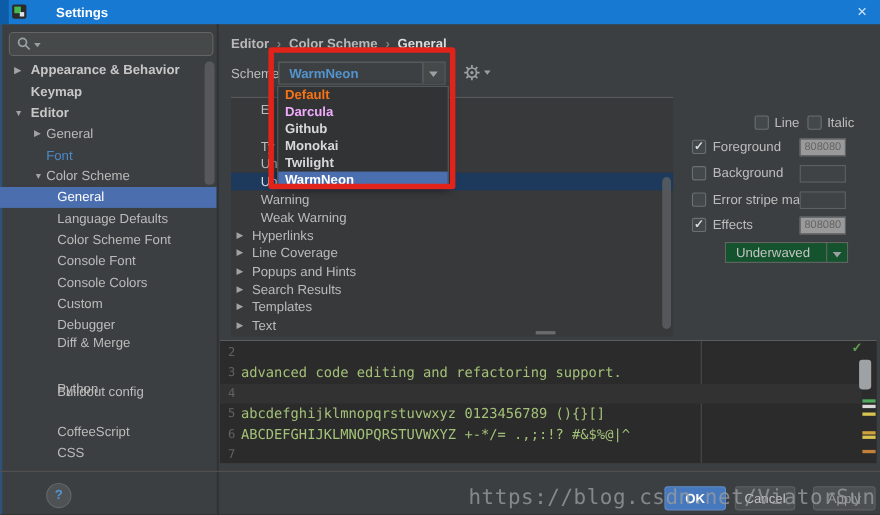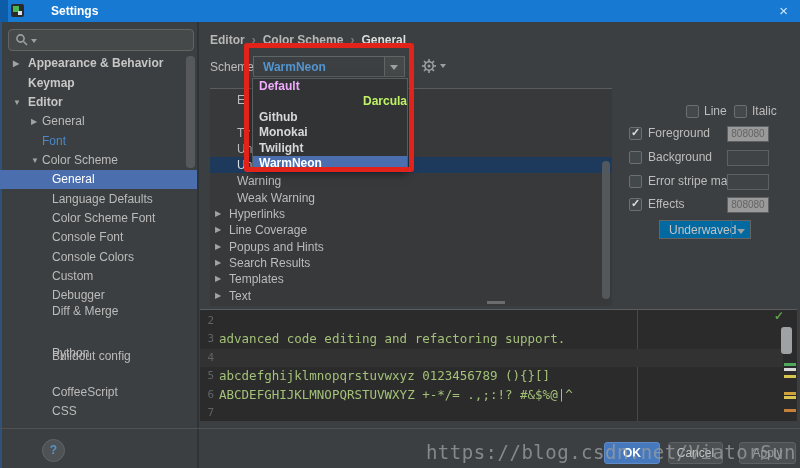--- a/index.html
+++ b/index.html
@@ -52,34 +52,34 @@
   .opt-row .tri{position:absolute;left:5px;top:0;font-size:8px;color:#a2a2a2;}
   .opt-row.child .txt{padding-left:27px;}
   .opt-row.group .txt{padding-left:19px;margin-top:16px;}
   .opt-row.sel{background:#1d3a5c;color:#d5dde5;}
   .opt-scroll{position:absolute;right:2px;top:72px;width:8px;height:138px;background:#5a5e60;border-radius:4px;opacity:.85;}
   .opt-hscroll{position:absolute;left:277px;bottom:2px;width:18px;height:3px;background:#6c6c6c;}
   
   .popup{position:absolute;left:252px;top:78px;width:156px;height:93px;background:#313335;
          border:1px solid #595d5f;box-sizing:border-box;z-index:5;box-shadow:0 3px 8px rgba(0,0,0,.5);}
   .popup-item{height:15.4px;line-height:15.4px;padding-left:6px;font-weight:700;color:#d8d8d8;cursor:pointer;white-space:nowrap;}
-  .popup-item.first{color:#f0abfc;}
-  .popup-item.accent{color:#bef264;text-align:right;}
+  .popup-item.first{color:#f97316;}
+  .popup-item.accent{color:#f0abfc;}
   .popup-item.sel{background:#4b6eaf;color:#ffffff;}
   .red-rect{position:absolute;left:244px;top:43px;width:170px;height:129px;border:5px solid #e2231a;
             border-radius:3px;box-sizing:border-box;z-index:6;pointer-events:none;}
   
   .cb{position:absolute;width:13px;height:13px;background:#43494b;border:1px solid #6b6f70;border-radius:2px;
       box-sizing:border-box;cursor:pointer;}
   .cb.on::after{content:"✓";position:absolute;left:1px;top:-2px;color:#d9dcdd;font-size:11px;font-weight:700;}
   .attr-label{position:absolute;height:13px;line-height:13px;color:#bdbdbd;white-space:nowrap;}
   .color-field{position:absolute;width:42px;height:16px;border:1px solid #5e6163;background:#3f4345;
                box-sizing:border-box;font-size:10px;line-height:14px;text-align:center;color:#656565;cursor:text;}
   .color-field.filled{background:#9a9a9a;}
-  .effect-combo{position:absolute;left:659px;top:220px;width:92px;height:19px;background:#0369a1;
+  .effect-combo{position:absolute;left:659px;top:220px;width:112px;height:19px;background:#14532d;
                 border:1px solid #646464;box-sizing:border-box;cursor:pointer;}
   .effect-combo .val{position:absolute;left:9px;top:1px;line-height:16px;color:#c3c3c3;}
   .effect-combo .arrow-btn{position:absolute;right:0;top:0;width:18px;height:17px;border-left:1px solid #646464;}
   
   .preview{position:absolute;left:200px;top:309px;width:597px;height:112px;background:#2b2b2b;
            border-top:1px solid #595d5f;box-sizing:border-box;overflow:hidden;}
   .guide-line{position:absolute;left:437px;top:0;width:1px;height:112px;background:#474a4b;}
   .pv-line{position:absolute;left:0;width:583px;height:18px;line-height:18px;white-space:nowrap;}
   .pv-line.caret{background:#323232;}
   .pv-num{position:absolute;left:2px;width:12px;text-align:right;color:#606366;

